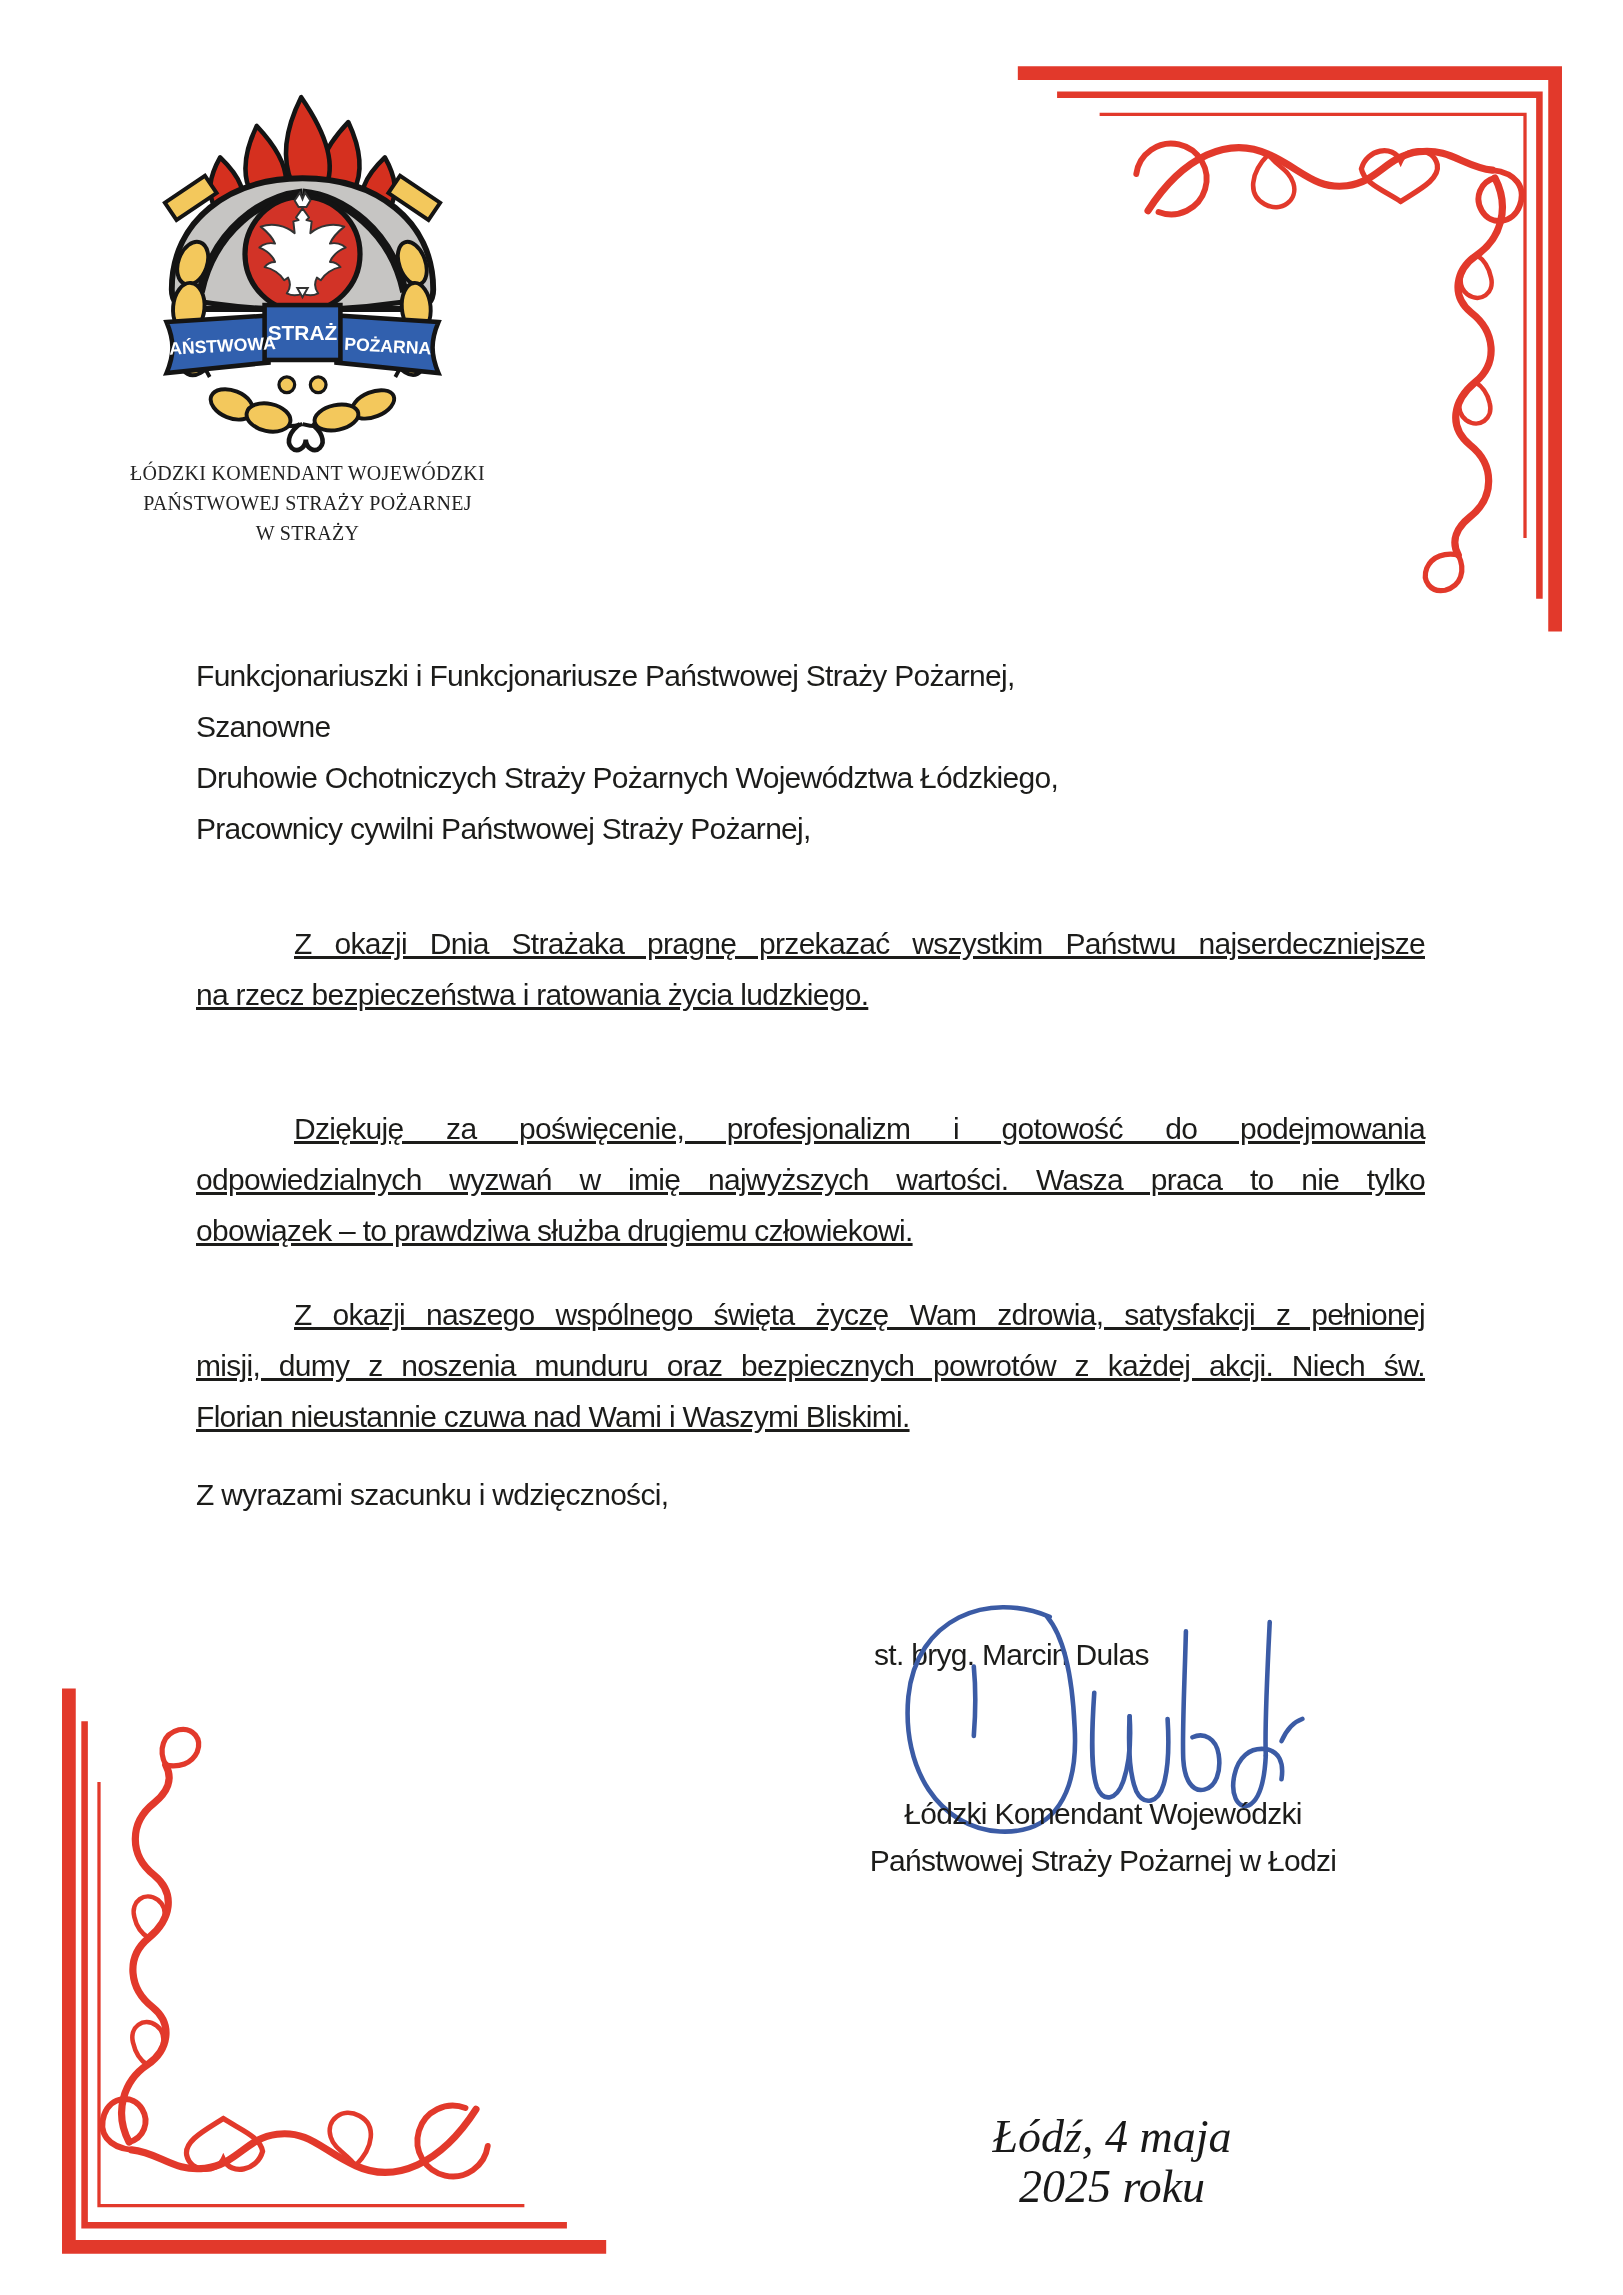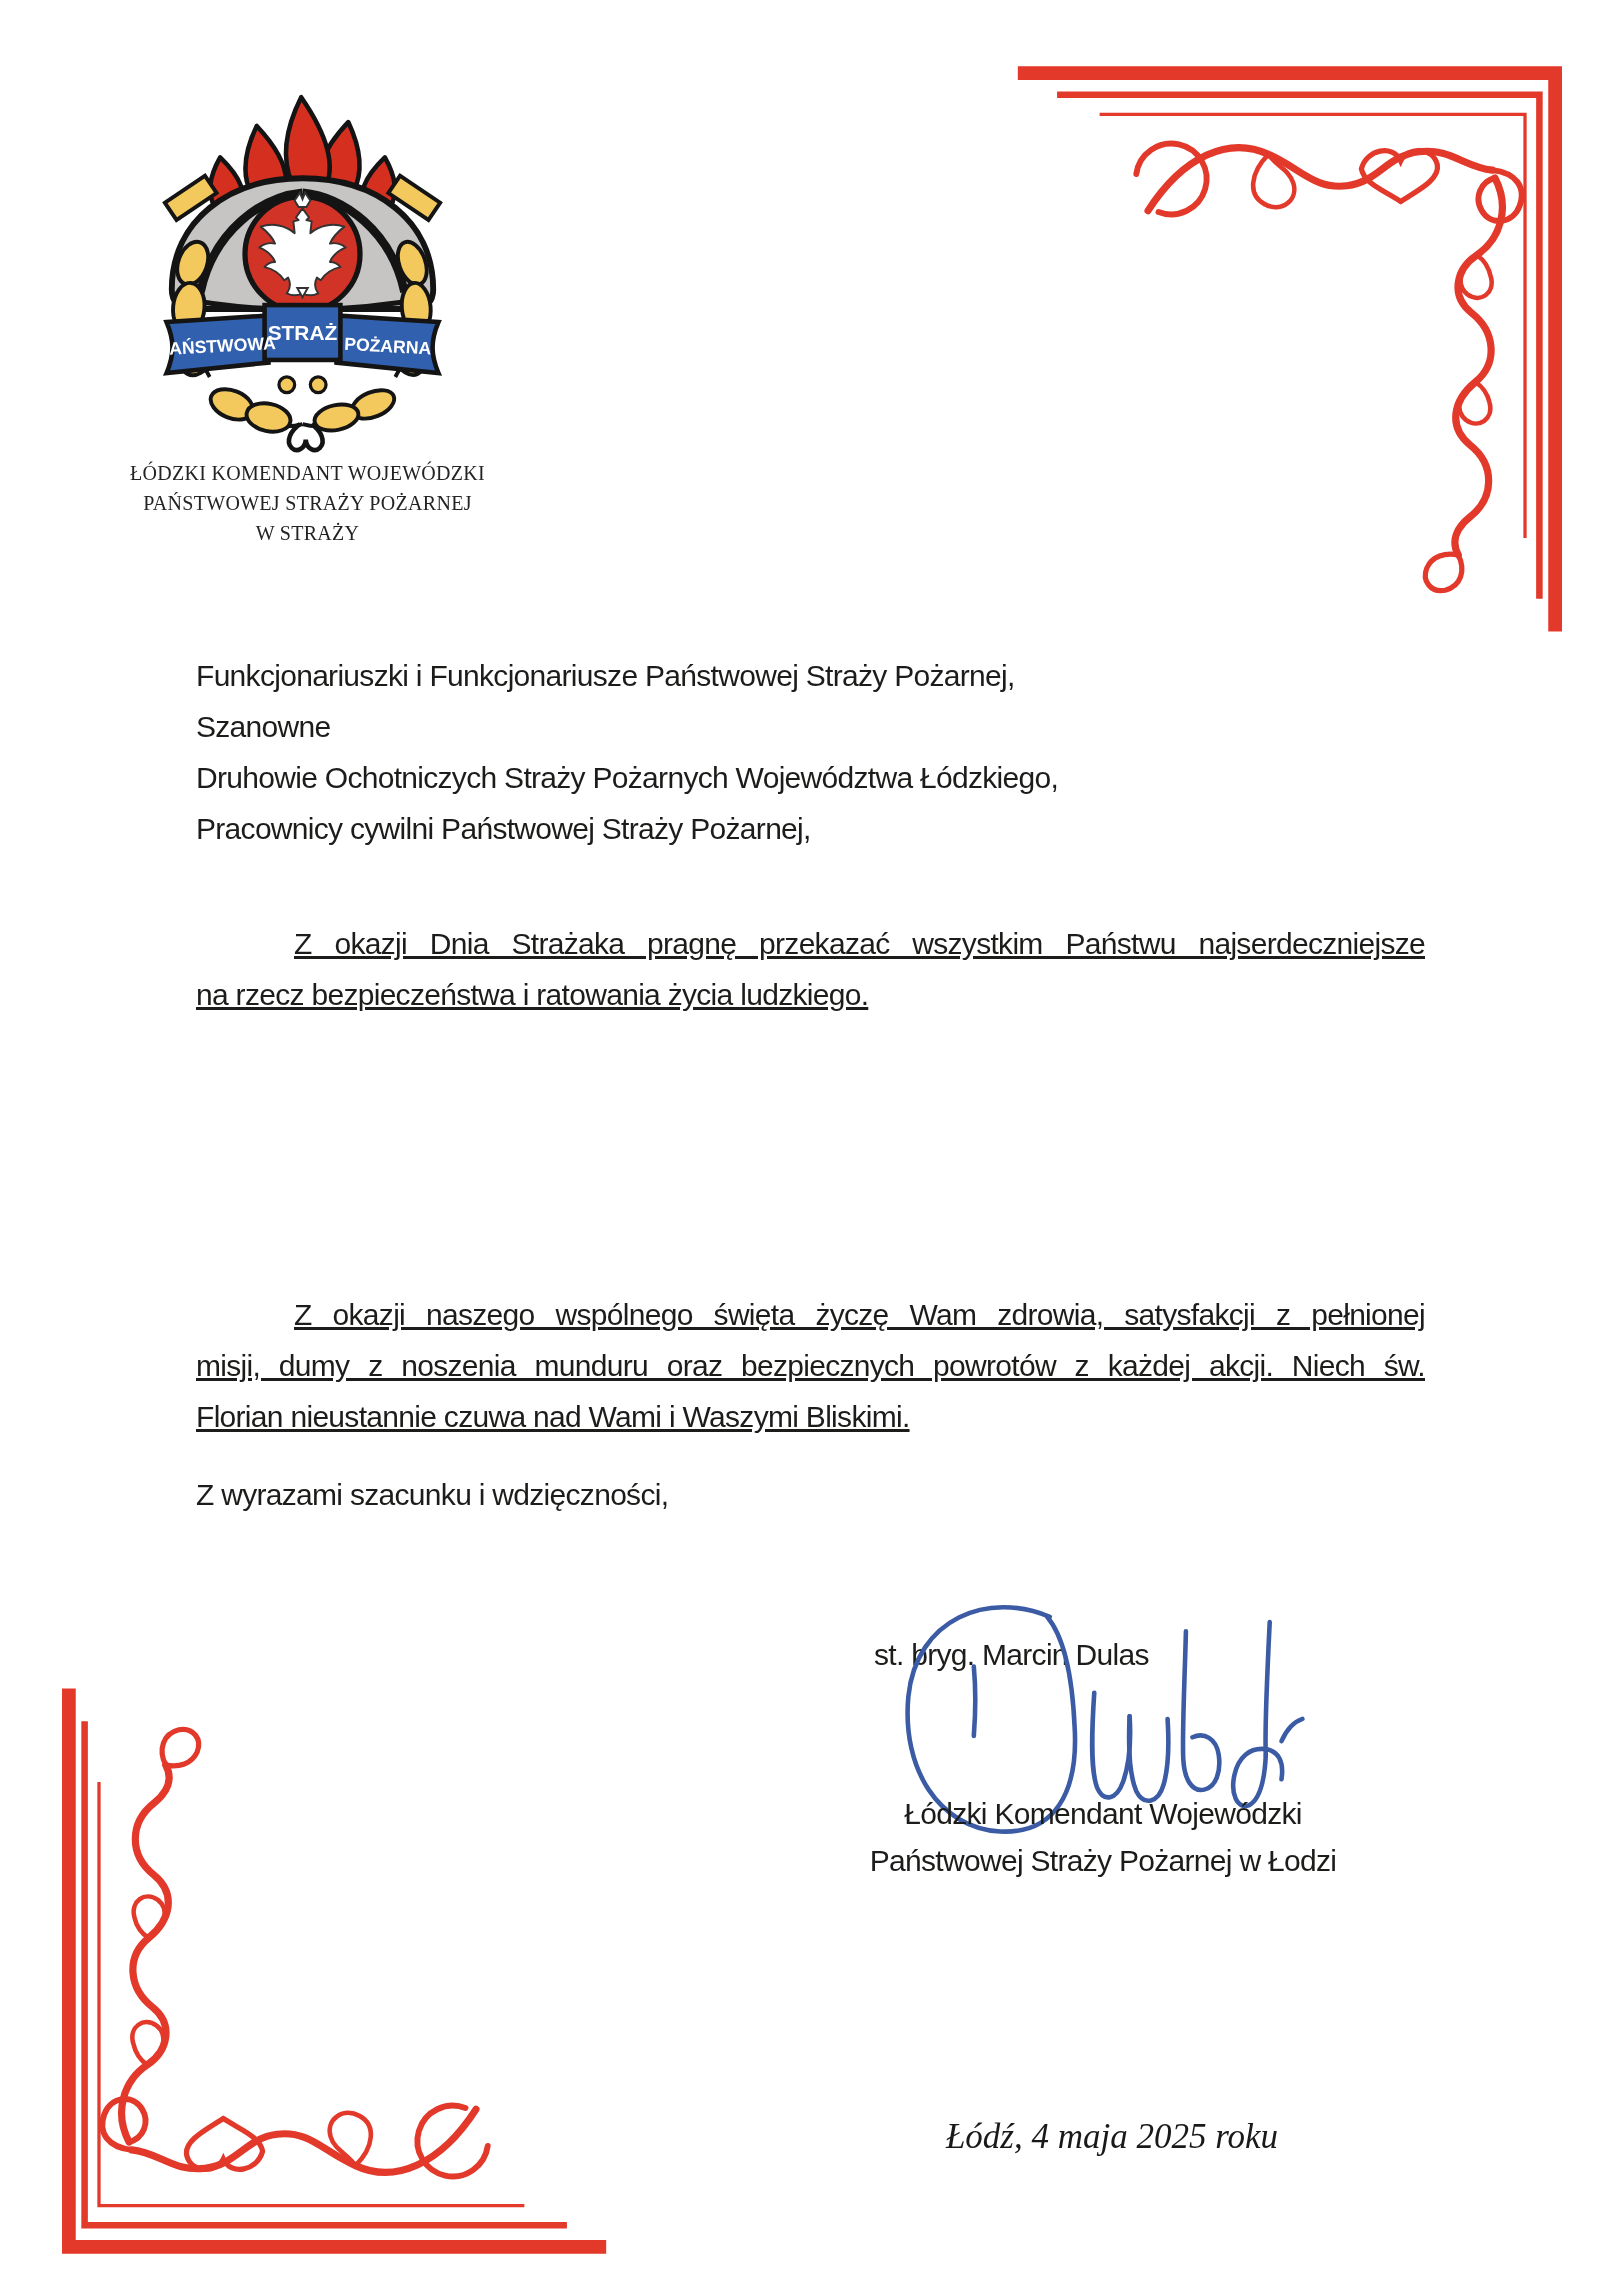--- a/index.html
+++ b/index.html
@@ -46,21 +46,21 @@
   .sig-scrawl{position:absolute;left:890px;top:1584px;}
   .sig-role{
     position:absolute;left:828px;top:1790px;width:550px;
     text-align:center;font-size:30px;line-height:47px;letter-spacing:-0.7px;
   }
   .sig-role div{height:47px;}
   .dateline{
     position:absolute;left:942px;top:2112px;width:340px;
     text-align:center;
     font-family:"Liberation Serif",serif;font-style:italic;
-    font-size:35px;line-height:50px;color:#191919;
+    font-size:46px;line-height:50px;color:#191919;
   }
 </style>
 </head>
 <body>
 
 <svg width="0" height="0" style="position:absolute" aria-hidden="true">
   <defs>
     <g id="corner-ornament" fill="none" stroke="#E2392B" stroke-linecap="round">
 
       <path d="M15,52 H836 V905" stroke-width="21" stroke-linecap="butt"></path>
@@ -162,20 +162,25 @@
     <div class="line">Szanowne</div>
     <div class="line">Druhowie Ochotniczych Straży Pożarnych Województwa Łódzkiego,</div>
     <div class="line">Pracownicy cywilni Państwowej Straży Pożarnej,</div>
   </div>
 
   <div class="letter para1">
     <div class="pline just first">Z okazji Dnia Strażaka pragnę przekazać wszystkim Państwu najserdeczniejsze</div>
     <div class="pline">na rzecz bezpieczeństwa i ratowania życia ludzkiego.</div>
   </div>
 
+  <div class="letter para2">
+    <div class="pline just first">Dziękuję za poświęcenie, profesjonalizm i gotowość do podejmowania</div>
+    <div class="pline just">odpowiedzialnych wyzwań w imię najwyższych wartości. Wasza praca to nie tylko</div>
+    <div class="pline">obowiązek – to prawdziwa służba drugiemu człowiekowi.</div>
+  </div>
 
   <div class="letter para3">
     <div class="pline just first">Z okazji naszego wspólnego święta życzę Wam zdrowia, satysfakcji z pełnionej</div>
     <div class="pline just">misji, dumy z noszenia munduru oraz bezpiecznych powrotów z każdej akcji. Niech św.</div>
     <div class="pline">Florian nieustannie czuwa nad Wami i Waszymi Bliskimi.</div>
   </div>
 
   <div class="letter closing">
     <div class="line">Z wyrazami szacunku i wdzięczności,</div>
   </div>

